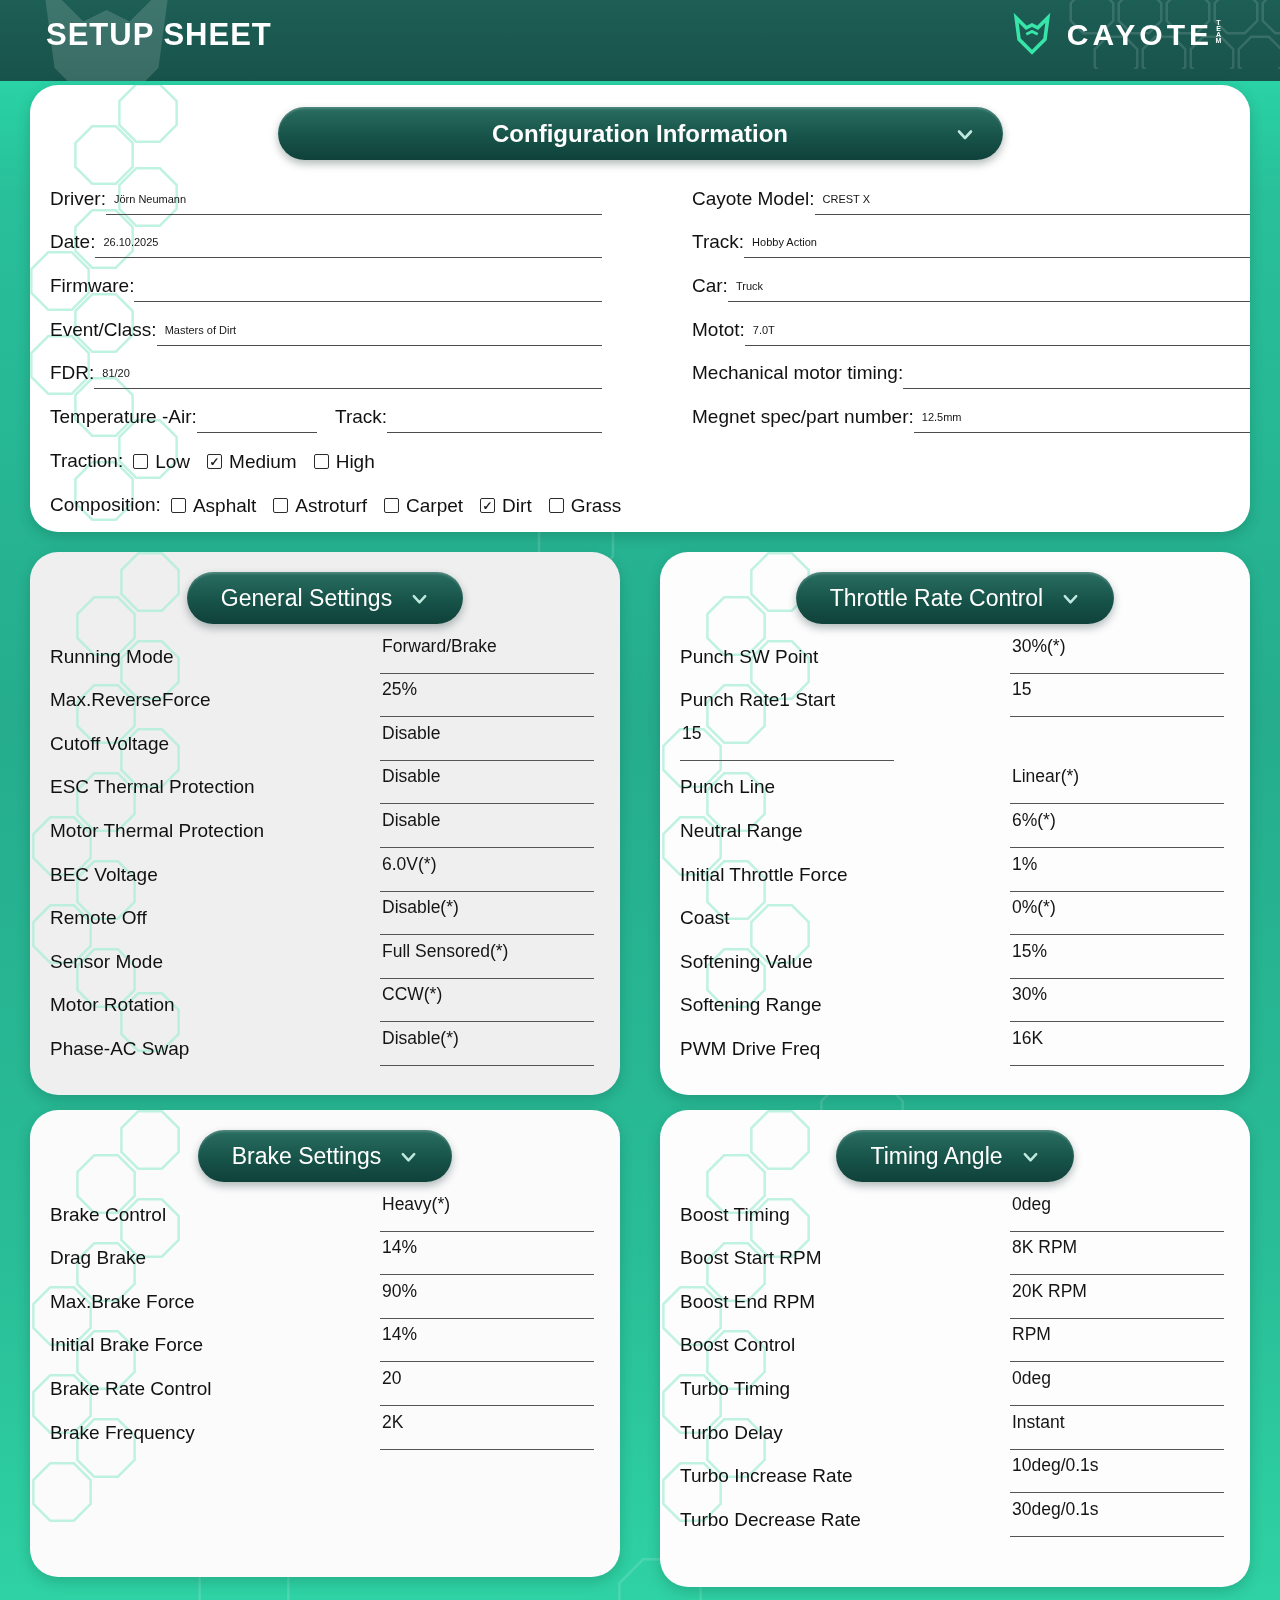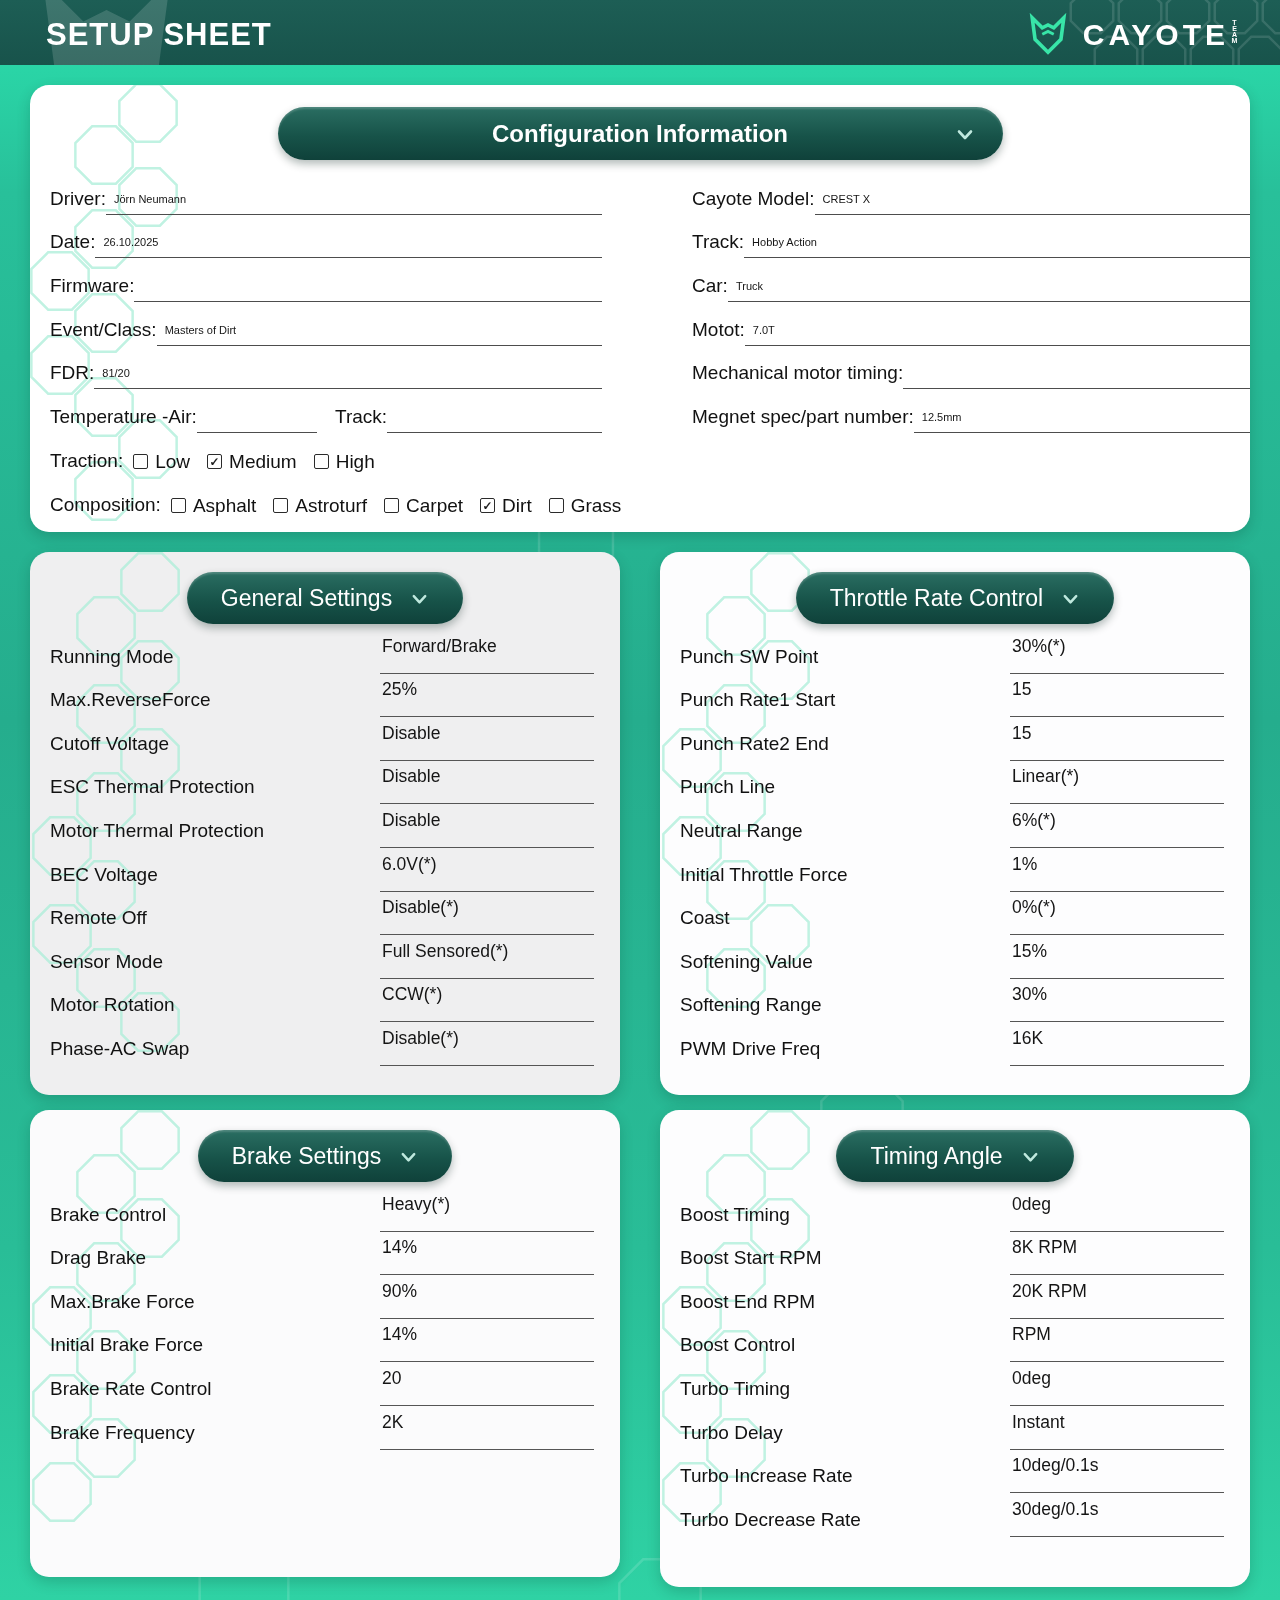--- a/index.html
+++ b/index.html
@@ -1,31 +1,31 @@
 <!DOCTYPE html>
 <html><head>
 <meta charset="utf-8">
 <style>
   html,body{margin:0;padding:0;}
   body{font-family:"Liberation Sans", sans-serif; background:#1f8f75;}
   .page{position:relative;width:1280px;height:1600px;overflow:hidden;
         background:linear-gradient(180deg,#2be0ad 0%,#28c09a 12%,#25ad8d 45%,#29bd97 78%,#2fd2a4 100%);}
   
-  .header{position:absolute;left:0;top:0;width:1280px;height:65px;
+  .header{position:absolute;left:0;top:0;width:1280px;height:81px;
           background:linear-gradient(180deg,#1d5e55 0%,#18534b 100%);overflow:hidden;}
   .hdr-title{position:absolute;left:46px;top:0;height:69px;line-height:69px;
              color:#ffffff;font-size:31px;font-weight:800;letter-spacing:1px;}
-  .brand{position:absolute;right:42px;top:0;height:69px;display:flex;align-items:center;}
+  .brand{position:absolute;right:58px;top:0;height:69px;display:flex;align-items:center;}
   .brand .word{color:#fff;font-size:30px;font-weight:800;letter-spacing:4px;margin-left:12px;}
   .team{writing-mode:vertical-rl;text-orientation:upright;color:#fff;font-size:7px;
         font-weight:700;letter-spacing:-1px;margin-left:2px;height:32px;overflow:hidden;}
   .hdr-watermark{position:absolute;left:14px;top:-42px;opacity:1;}
   .hdr-octos,.bg-octos{position:absolute;left:0;top:0;pointer-events:none;}
   
-  .card{position:absolute;background:#ffffff;border-radius:19px;
+  .card{position:absolute;background:#ffffff;border-radius:28px;
         box-shadow:0 5px 14px rgba(0,45,33,0.20);overflow:hidden;}
   .card.gray{background:#efeff0;}
   .card-config{left:30px;top:85px;width:1220px;height:447px;}
   .card-general{left:30px;top:552px;width:590px;height:543px;}
   .card-throttle{left:660px;top:552px;width:590px;height:543px;background:#fdfdfe;}
   .card-brake{left:30px;top:1110px;width:590px;height:467px;background:#fbfbfc;}
   .card-timing{left:660px;top:1110px;width:590px;height:477px;background:#fdfdfe;}
   .deco{position:absolute;left:0;top:0;pointer-events:none;}
   .deco use{stroke:#abeed8;stroke-opacity:.75;}
   
@@ -426,21 +426,20 @@
         </div>
 
         <div class="srow">
           <span class="slabel">Punch Rate1 Start</span>
           <span class="sval">
             <span class="svtext">15</span>
           </span>
         </div>
 
         <div class="srow">
-          <span class="slabel">Punch Rate2 End</span>
           <span class="sval">
             <span class="svtext">15</span>
           </span>
         </div>
 
         <div class="srow">
           <span class="slabel">Punch Line</span>
           <span class="sval">
             <span class="svtext">Linear(*)</span>
           </span>

